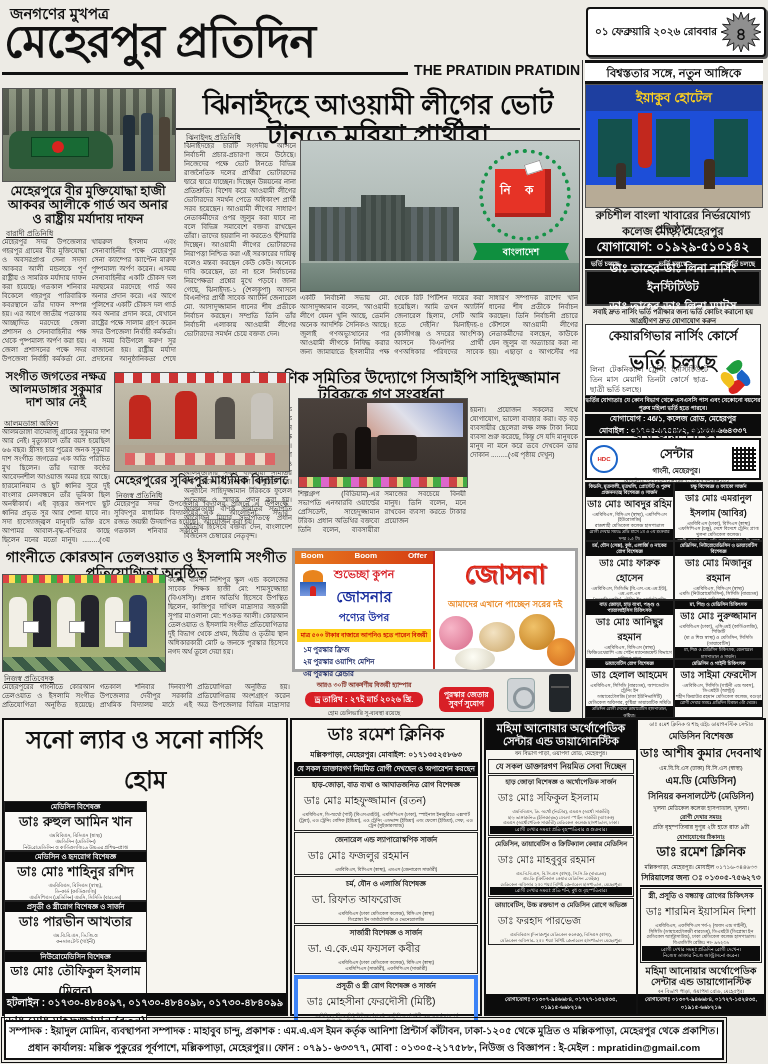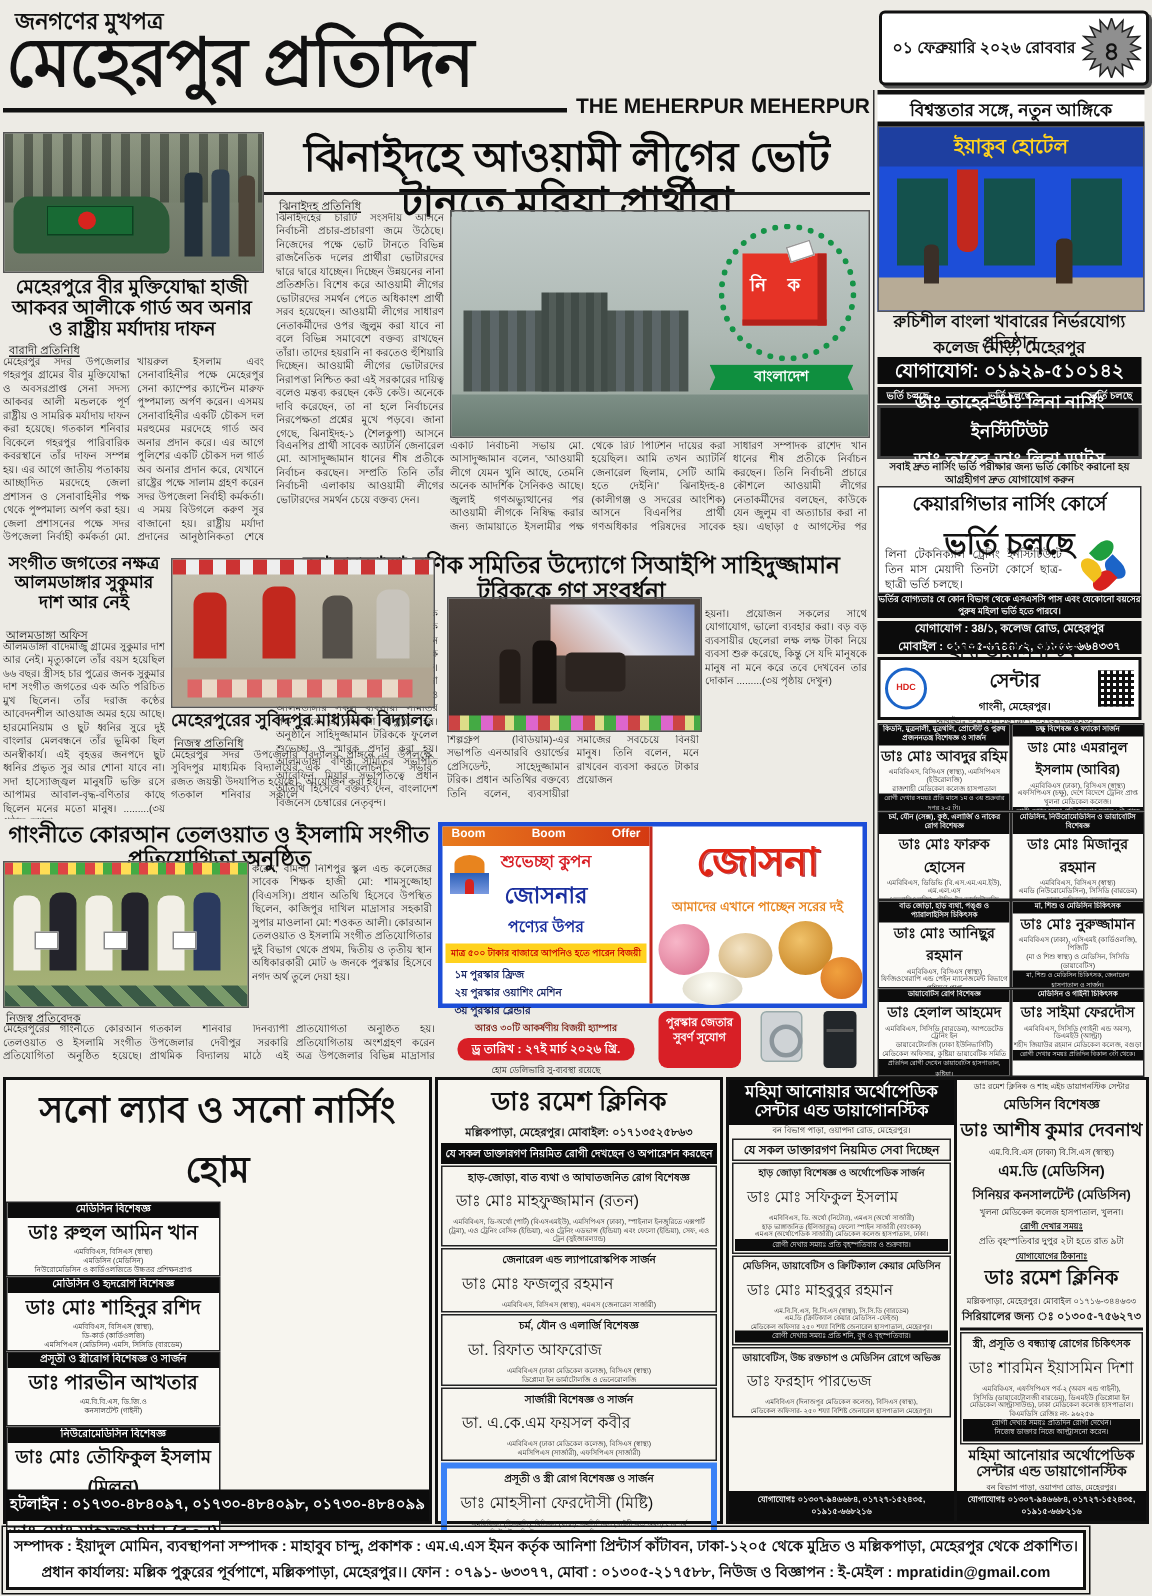--- a/index.html
+++ b/index.html
@@ -24,21 +24,21 @@
 </style>
 </head>
 <body>
 
 <div id="page">
 
   <div class="abs b" style="left:10px;top:2px;font-size:15px">জনগণের মুখপত্র</div>
   <div class="abs" style="left:4px;top:14px;width:576px;font-size:45px;font-weight:800;letter-spacing:-1px;line-height:1.25">মেহেরপুর প্রতিদিন</div>
   <div class="abs" style="left:2px;top:62px;width:578px;display:flex;align-items:flex-end">
     <div style="flex:1;border-bottom:3px solid #111;margin-bottom:3px"></div>
-    <div class="b" style="font-size:14px;padding-left:6px">THE MEHERPUR MEHERPUR</div>
+    <div class="b" style="font-size:14px;padding-left:6px">THE PRATIDIN PRATIDIN</div>
   </div>
   <div class="abs" style="left:586px;top:7px;width:176px;height:46px;background:#fff;border:2px solid #111;border-radius:4px;box-shadow:2px 2px 0 #555;display:flex;align-items:center">
     <div class="b" style="font-size:10.5px;padding-left:7px;flex:1">০১ ফেব্রুয়ারি ২০২৬ রোববার</div>
     <div style="position:relative;width:40px;height:40px;margin-right:3px">
       <svg width="40" height="40" viewBox="0 0 40 40">
           <polygon points="40,20 32.8,22.5 38.5,27.7 30.8,27.2 34.1,34.1 27.2,30.8 27.7,38.5 22.5,32.8 20,40 17.5,32.8 12.3,38.5 12.8,30.8 5.9,34.1 9.2,27.2 1.5,27.7 7.3,22.5 0,20 7.3,17.5 1.5,12.3 9.2,12.8 5.9,5.9 12.8,9.2 12.3,1.5 17.5,7.3 20,0 22.5,7.3 27.7,1.5 27.2,9.2 34.1,5.9 30.8,12.8 38.5,12.3 32.8,17.5" fill="#8f8f8f" stroke="#222"></polygon>
         </svg>
       <div class="abs b ctr" style="left:0;top:9px;width:40px;font-size:17px;color:#111">৪</div>
     </div>
   </div>
@@ -78,21 +78,21 @@
     <div style="position:absolute;left:4px;top:40px;width:118px;font-size:7.5px;font-weight:normal;line-height:1.3;text-align:justify">লিনা টেকনিক্যাল ট্রেনিং ইনস্টিটিউটে তিন মাস মেয়াদী তিনটা কোর্সে ছাত্র-ছাত্রী ভর্তি চলছে।</div>
     <div style="position:absolute;right:6px;top:34px;width:36px;height:36px">
       <div class="blob" style="left:12px;top:0;width:11px;height:16px;background:#1f9e3f;transform:rotate(45deg)"></div>
       <div class="blob" style="left:20px;top:12px;width:11px;height:16px;background:#1b64c8;transform:rotate(135deg)"></div>
       <div class="blob" style="left:12px;top:20px;width:11px;height:16px;background:#d8231e;transform:rotate(225deg)"></div>
       <div class="blob" style="left:4px;top:12px;width:11px;height:16px;background:#f2c01e;transform:rotate(315deg)"></div>
     </div>
   </div>
   <div class="abs bar ctr" style="left:585px;top:396px;width:176px;height:16px;font-size:5.8px;font-weight:bold;line-height:1.35;padding-top:1px;box-sizing:border-box">ভর্তির যোগ্যতাঃ যে কোন বিভাগ থেকে এসএসসি পাস এবং যেকোনো বয়সের পুরুষ মহিলা ভর্তি হতে পারবে।</div>
   <div class="abs bar ctr" style="left:585px;top:414px;width:176px;height:22px;font-size:7.5px;font-weight:bold;display:flex;flex-direction:column;justify-content:center">
-    <div>যোগাযোগ : 38/১, কলেজ রোড, মেহেরপুর</div>
+    <div>যোগাযোগ : 46/১, কলেজ রোড, মেহেরপুর</div>
     <div>মোবাইল : ০১৭০৫-৬৭৪৪৮২, ০১৮৫৬-৬৬৪৩৩৭</div>
   </div>
 
   <div class="abs" style="left:585px;top:438px;width:176px;height:42px;background:#fff;border:2px solid #111;box-sizing:border-box;display:flex;align-items:center">
     <div style="width:24px;height:24px;border-radius:50%;border:2.5px solid #1b64c8;margin:0 3px;display:flex;align-items:center;justify-content:center;font-size:6px;font-weight:bold;color:#d8231e">HDC</div>
     <div style="flex:1;text-align:center">
       <div class="b" style="font-size:12.5px">হৃদা ডায়াগনস্টিক সেন্টার</div>
       <div class="b" style="font-size:7px">গাংনী, মেহেরপুর।</div>
       <div style="font-size:5.2px">মোবাইলঃ ০১৭১৫-৭১৬৭৯৮৭, ০১৭২৭-৩৪৬১৩১</div>
       <div style="font-size:5.2px">এ্যাম্বুলেন্সঃ ০১৭৬৮-৫৫৪৬৫৬, ০১৭২৭-৩৪৬১৩১</div>
@@ -243,21 +243,21 @@
     <div class="abs" style="left:126px;top:20px;width:18px;height:52px;background:#2b3a5e;border-radius:7px 7px 0 0"></div>
     <div class="abs" style="left:20px;top:46px;width:14px;height:10px;background:#fff;border:1px solid #888"></div>
     <div class="abs" style="left:66px;top:46px;width:14px;height:10px;background:#fff;border:1px solid #888"></div>
     <div class="abs" style="left:112px;top:46px;width:14px;height:10px;background:#fff;border:1px solid #888"></div>
     <div class="abs" style="left:0;bottom:0;width:162px;height:14px;background:repeating-linear-gradient(45deg,#3a5a46 0 8px,#7a9a6a 8px 16px)"></div>
   </div>
   <div class="abs bd" style="left:168px;top:576px;width:120px;height:94px;overflow:hidden">করেন, বামন্দী নিশিপুর স্কুল এন্ড কলেজের সাবেক শিক্ষক হাজী মো: শামসুজ্জোহা (বিএসসি)। প্রধান অতিথি হিসেবে উপস্থিত ছিলেন, কাজিপুর দাখিল মাদ্রাসার সহকারী সুপার মাওলানা মো: শওকত আলী। কোরআন তেলওয়াত ও ইসলামি সংগীত প্রতিযোগিতার দুই বিভাগ থেকে প্রথম, দ্বিতীয় ও তৃতীয় স্থান অধিকারকারী মোট ৬ জনকে পুরস্কার হিসেবে নগদ অর্থ তুলে দেয়া হয়।</div>
   <div class="abs byl" style="left:4px;top:673px">নিজস্ব প্রতিবেদক</div>
   <div class="abs bd c3" style="left:2px;top:683px;width:288px;height:32px;overflow:hidden">মেহেরপুরের গাংনীতে কোরআন তেলওয়াত ও ইসলামি সংগীত প্রতিযোগিতা অনুষ্ঠিত হয়েছে। গতকাল শনিবার দিনব্যাপী উপজেলার দেবীপুর সরকারি প্রাথমিক বিদ্যালয় মাঠে এই প্রতিযোগিতা অনুষ্ঠিত হয়। প্রতিযোগিতায় অংশগ্রহণ করেন অত্র উপজেলার বিভিন্ন মাদ্রাসার শিক্ষার্থীরা। অনুষ্ঠানে উপজেলার ১৯টি মাদ্রাসার শিক্ষার্থীরা প্রতিযোগিতায় অংশগ্রহণ করেন। এছাড়াও কোরআন পাঠশালার উদ্যোগে কুইজ প্রতিযোগিতায় প্রথম, .........(৩য় পৃষ্ঠায় দেখুন)</div>
 
-  <div class="abs" style="left:292px;top:548px;width:286px;height:124px;border:3px solid #1d4ed8;background:#fff;box-sizing:border-box;display:flex">
+  <div class="abs" style="left:292px;top:548px;width:286px;height:124px;border:3px solid #a3a3a3;background:#fff;box-sizing:border-box;display:flex">
     <div style="position:relative;width:50%;border-right:2px solid #c2281e;box-sizing:border-box">
       <div style="height:13px;background:linear-gradient(90deg,#e87b1e,#d43a12);display:flex;justify-content:space-between;padding:0 6px">
         <span style="color:#fff;font-weight:bold;font-size:8px">Boom</span>
         <span style="color:#fff;font-weight:bold;font-size:8px">Boom</span>
         <span style="color:#fff;font-weight:bold;font-size:8px">Offer</span>
       </div>
       <div class="abs" style="left:3px;top:17px;width:30px;height:30px">
         <div class="abs" style="left:5px;top:2px;width:20px;height:12px;background:#e8841e;border-radius:50% 50% 0 0"></div>
         <div class="abs" style="left:2px;top:14px;width:26px;height:14px;background:linear-gradient(#2b5fb8,#7a9ae0)"></div>
         <div class="abs" style="left:12px;top:18px;width:6px;height:10px;background:#d8231e;border-radius:3px 3px 0 0"></div>
@@ -283,21 +283,21 @@
     <div style="position:relative;width:50%">
       <div class="ctr" style="margin-top:3px;color:#e02414;font-size:26px;font-weight:800;text-shadow:0 0 2px #fff,1px 1px 0 #901">জোসনা</div>
       <div class="ctr b" style="color:#e8841e;font-size:8.5px">আমাদের এখানে পাচ্ছেন সরের দই</div>
       <div style="position:relative;height:62px">
         <div class="abs" style="left:4px;top:4px;width:34px;height:34px;border-radius:50%;background:radial-gradient(circle at 35% 35%,#f7b6c8,#d86a8a)"></div>
         <div class="abs" style="left:44px;top:10px;width:36px;height:30px;border-radius:50%;background:radial-gradient(circle at 40% 35%,#f3e3c3,#caa464)"></div>
         <div class="abs" style="left:84px;top:2px;width:36px;height:36px;border-radius:50%;background:radial-gradient(circle at 40% 35%,#f0c26a,#c07818)"></div>
         <div class="abs" style="left:112px;top:26px;width:28px;height:28px;border-radius:50%;background:radial-gradient(circle at 40% 35%,#f0a13e,#d2691e)"></div>
         <div class="abs" style="left:20px;top:36px;width:40px;height:22px;border-radius:50%;background:radial-gradient(circle at 45% 40%,#fdfdf5,#d8d2be)"></div>
       </div>
-      <div style="display:flex;justify-content:space-between;padding:0 4px">
+      <div style="display:flex;align-items:flex-end;justify-content:space-between;padding:0 4px">
         <div class="pre ctr" style="background:#d81f26;color:#fff;font-weight:bold;font-size:7.5px;border-radius:6px;padding:3px 5px;line-height:1.3">পুরস্কার জেতার
 সুবর্ণ সুযোগ</div>
         <div style="width:26px;height:32px;background:#cfd3d6;border-radius:4px;border:1px solid #9aa;position:relative">
           <div class="abs" style="left:5px;top:8px;width:16px;height:16px;border-radius:50%;border:3px solid #8b959b"></div>
         </div>
         <div style="width:22px;height:38px;background:#22262a;border-radius:3px;position:relative">
           <div class="abs" style="left:2px;top:12px;width:18px;height:2px;background:#555"></div>
         </div>
       </div>
     </div>

